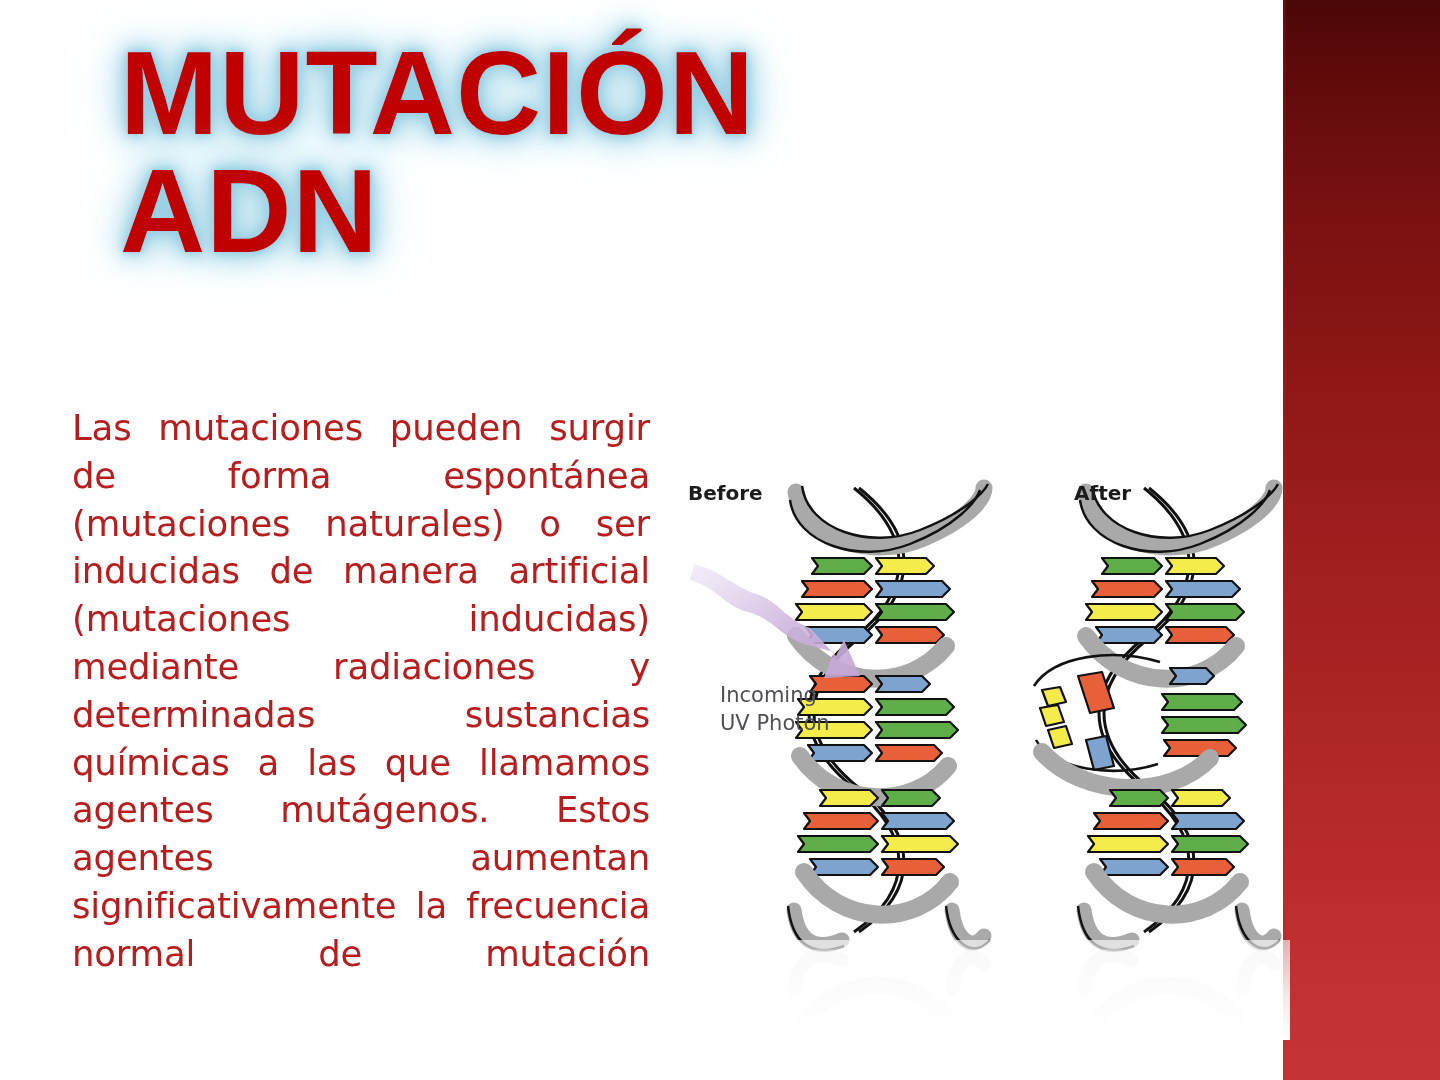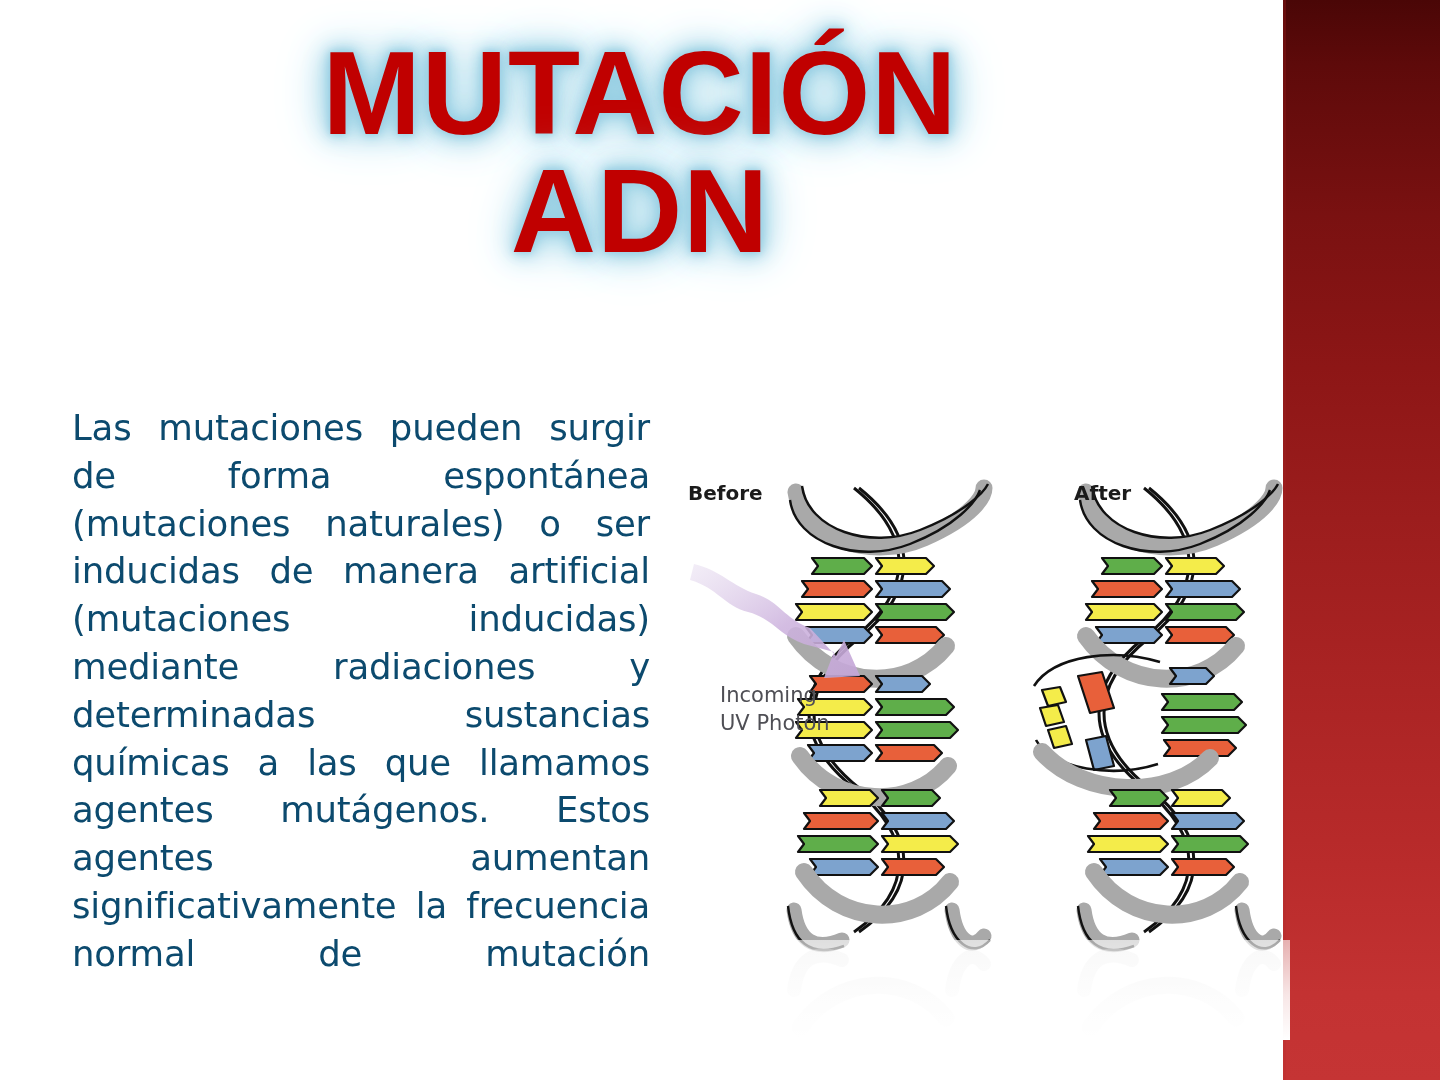--- a/index.html
+++ b/index.html
@@ -50,21 +50,20 @@
     background: linear-gradient(to bottom, #6b0d0d 0%, #a72222 55%, #c13232 100%);
     opacity: .85;
   }
 
   
   #title-block {
     position: absolute;
     top: 36px;
     left: 120px;
     width: 1040px;
-    text-align: center;
     pointer-events: none;
   }
   .title-line {
     display: block;
     font-family: "Liberation Sans", "DejaVu Sans", sans-serif;
     font-weight: bold;
     font-size: 118px;
     line-height: 0.98;
     letter-spacing: 1px;
     color: #c00000;
@@ -79,21 +78,21 @@
 
   
   #body-text {
     position: absolute;
     top: 404px;
     left: 72px;
     width: 578px;
     font-family: "DejaVu Sans", "Liberation Sans", sans-serif;
     font-size: 35.5px;
     line-height: 47.8px;
-    color: #0c4a6e;
+    color: #b91c1c;
     text-align: justify;
     text-justify: inter-word;
     letter-spacing: -0.2px;
   }
   #body-text::after {
     content: "";
     display: inline-block;
     width: 100%;
   }
 

